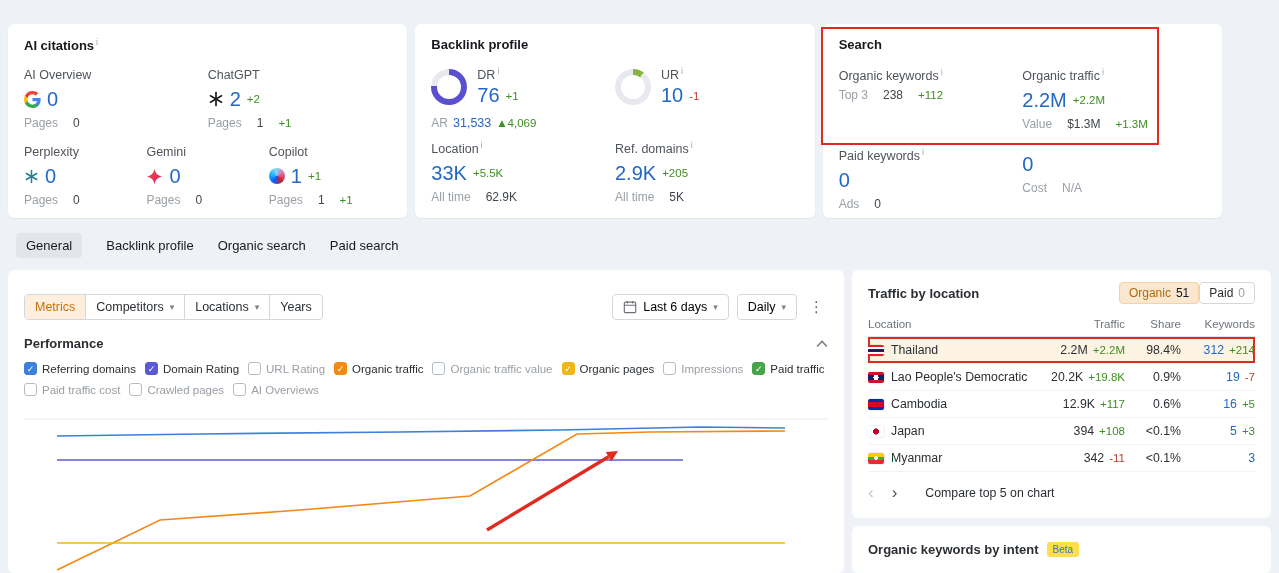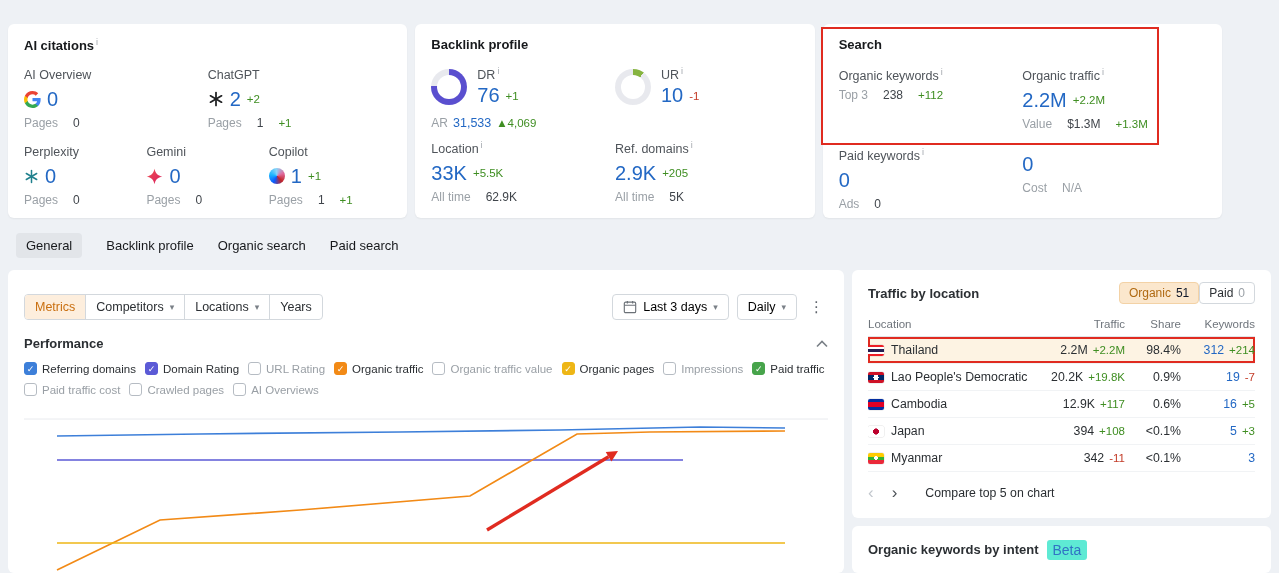--- a/index.html
+++ b/index.html
@@ -95,21 +95,21 @@
   .tval{color:#2b2f33}
   .trow.hl{background:#fdf3e3;box-shadow:inset 0 0 0 2px #e02b20}
 
   .tp-footer{display:flex;align-items:center;gap:18px;padding-top:12px;font-size:12.3px}
   .page-arrow{font-size:17px;color:#c2c7cd;cursor:pointer;line-height:1}
   .page-arrow.next{color:#4c5157}
   .compare-link{cursor:pointer;color:#2b2f33;margin-left:10px}
 
   .intent-panel{position:absolute;left:852px;top:526px;width:419px;height:47px;background:#fff;border-radius:6px;padding:2px 16px;display:flex;align-items:center;gap:8px}
   .intent-title{font-size:13px;font-weight:700}
-  .beta{background:#5eead4;color:#3173c4;font-size:14px;padding:2px 6px;border-radius:3px}
+  .beta{background:#fde047;color:#3173c4;font-size:10px;padding:2px 6px;border-radius:3px}
 </style>
 </head>
 <body>
 
 <div class="top-cards">
 
   <section class="card">
     <h3 class="card-title"><span>AI citations</span><span class="info">i</span></h3>
     <div class="ai-row">
       <div class="ai-item">
@@ -337,21 +337,21 @@
     <div class="controls-right">
       <button class="btn">
         <span class="icn">
             <svg viewBox="0 0 16 16" width="14" height="14" fill="none" stroke="#6b7177" stroke-width="1.3">
               <rect x="1.5" y="2.5" width="13" height="12" rx="1.5"></rect>
               <line x1="1.5" y1="6" x2="14.5" y2="6"></line>
               <line x1="5" y1="1" x2="5" y2="4"></line>
               <line x1="11" y1="1" x2="11" y2="4"></line>
             </svg>
           </span>
-        <span>Last 3 days</span>
+        <span>Last 6 days</span>
         <span class="caret">▾</span>
       </button>
       <button class="btn">
         <span>Daily</span>
         <span class="caret">▾</span>
       </button>
       <span class="kebab">⋮</span>
     </div>
   </div>
 

